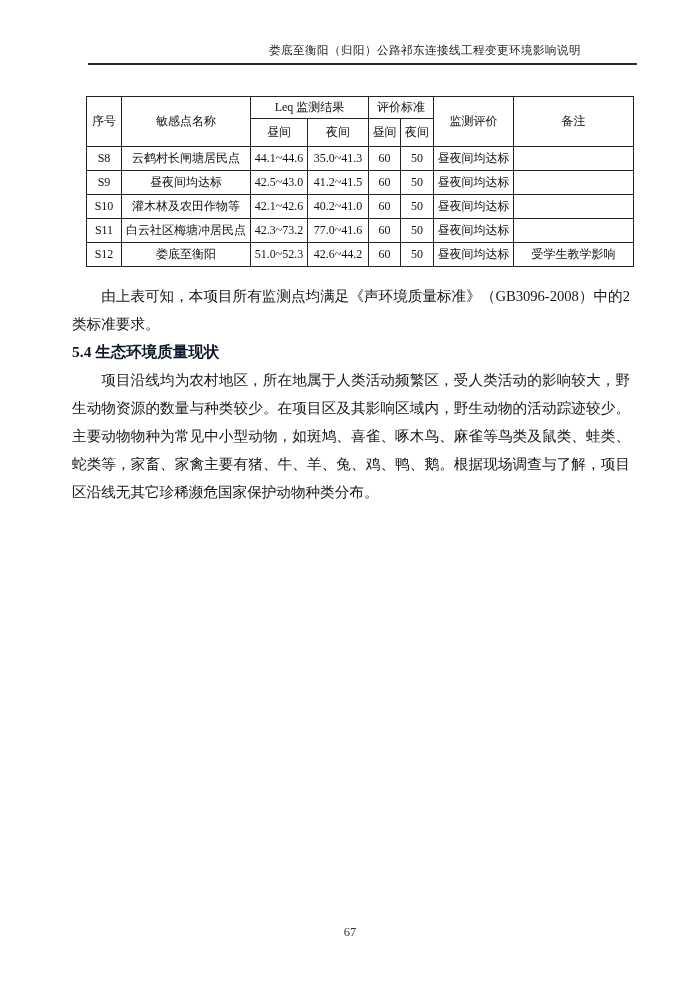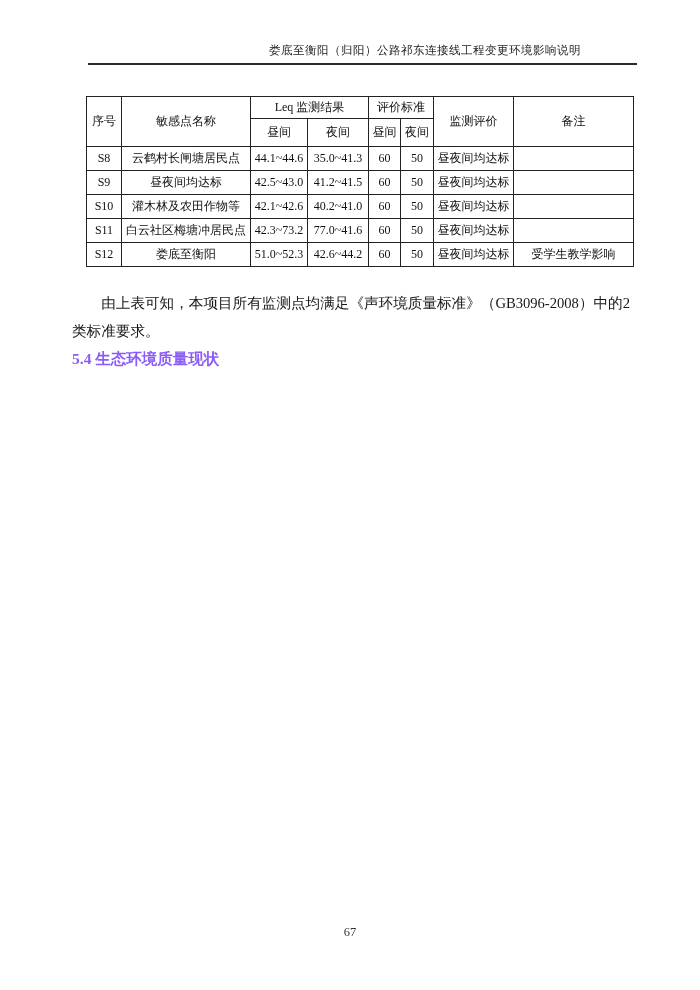--- a/index.html
+++ b/index.html
@@ -64,32 +64,31 @@
   .content {
     position: absolute;
     top: 282px;
     left: 72px;
     width: 558px;
     font-size: 14.6px;
     line-height: 28px;
     text-align: justify;
     text-align-last: left;
     color: #161616;
-    margin-top: 7px;
   }
   .content p {
     margin: 0;
     text-indent: 2em;
   }
   .section-heading {
     margin: 0;
     font-size: 15.5px;
     font-weight: bold;
     line-height: 28px;
-    color: #8b5cf6;
+    color: #0f172a;
   }
 
   
   .page-number {
     position: absolute;
     top: 925px;
     left: 0;
     width: 700px;
     text-align: center;
     font-size: 12.5px;
@@ -181,17 +180,18 @@
         <td>50</td>
         <td>昼夜间均达标</td>
           <td><span class="u">受学生教学影响</span></td>
       </tr>
     </tbody>
   </table>
 
   <div class="content">
     <p>由上表可知，本项目所有监测点均满足《声环境质量标准》（GB3096-2008）中的2 类标准要求。</p>
     <div class="section-heading">5.4 生态环境质量现状</div>
+    <p>项目沿线均为农村地区，所在地属于人类活动频繁区，受人类活动的影响较大，野生动物资源的数量与种类较少。在项目区及其影响区域内，野生动物的活动踪迹较少。主要动物物种为常见中小型动物，如斑鸠、喜雀、啄木鸟、麻雀等鸟类及鼠类、蛙类、蛇类等，家畜、家禽主要有猪、牛、羊、兔、鸡、鸭、鹅。根据现场调查与了解，项目区沿线无其它珍稀濒危国家保护动物种类分布。</p>
   </div>
 
   <div class="page-number">67</div>
 
 </div>
 
 </body></html>

